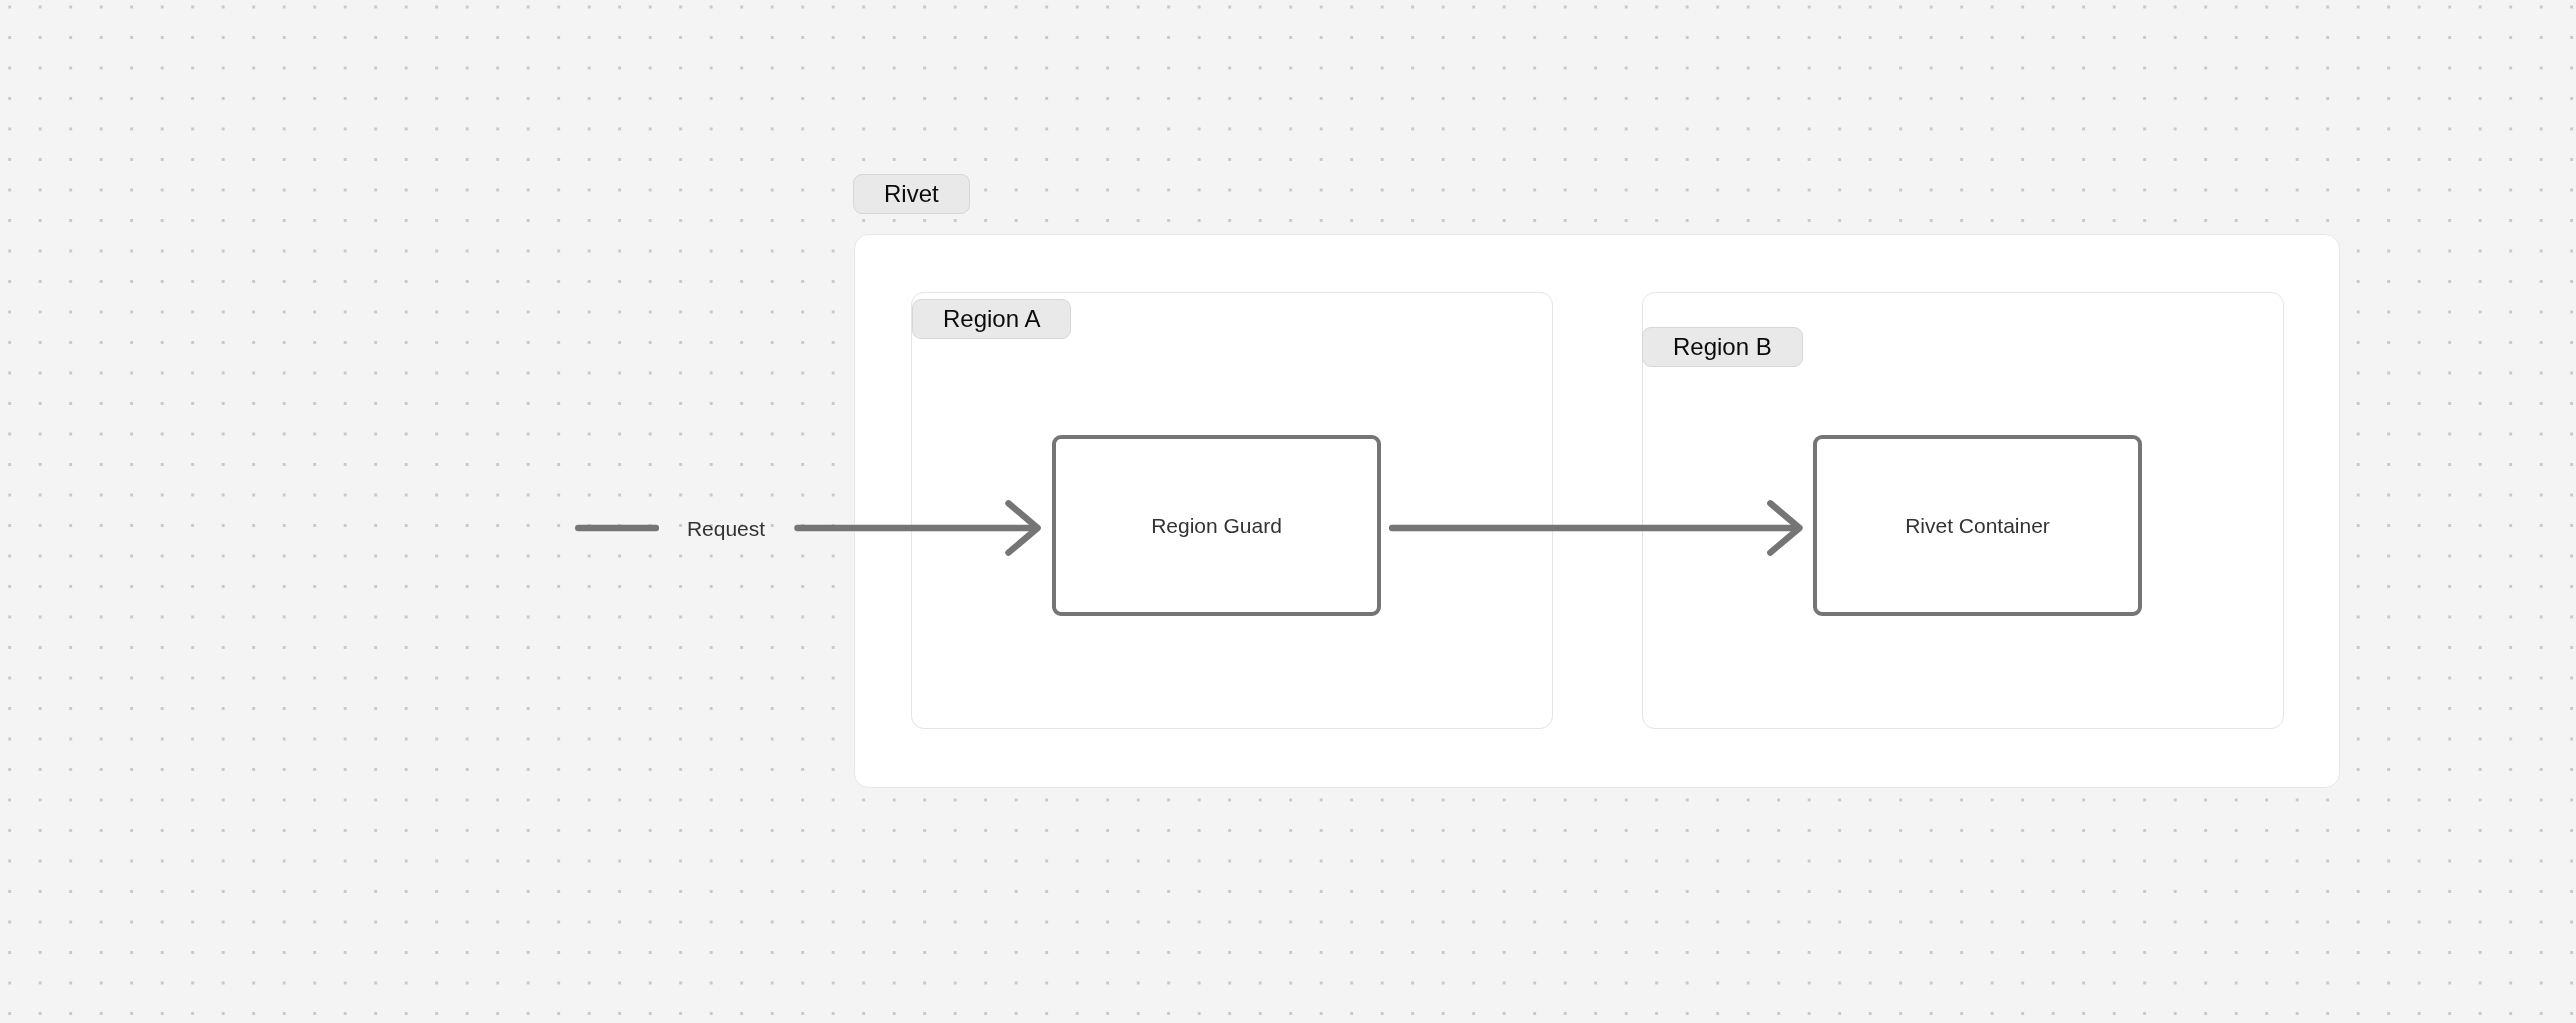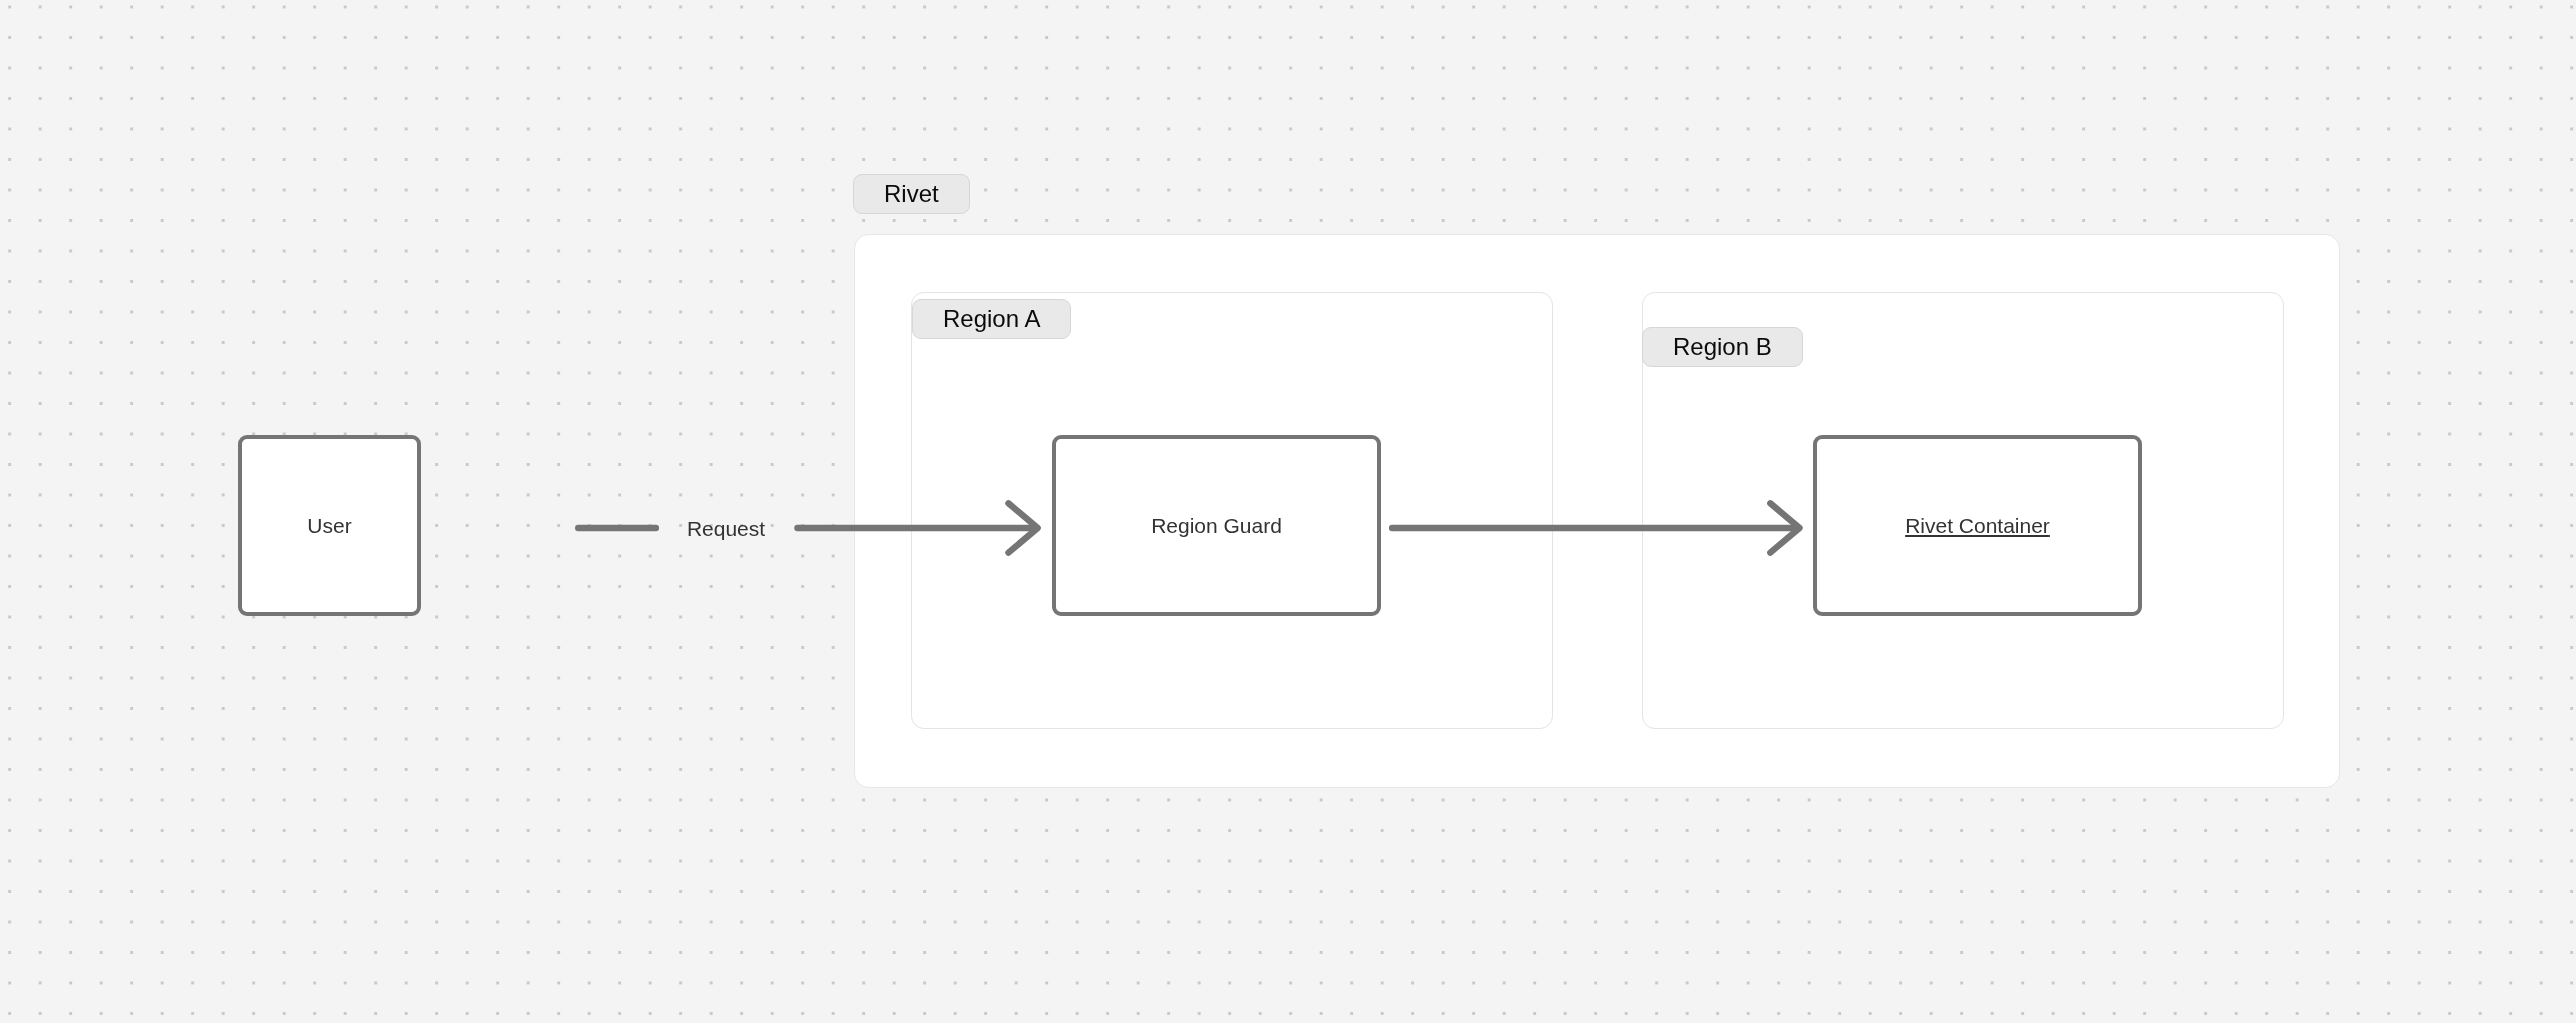--- a/index.html
+++ b/index.html
@@ -81,21 +81,21 @@
     background: #ffffff;
     border: 4.6px solid #757575;
     border-radius: 9px;
     box-sizing: border-box;
     color: #333333;
     font-size: 21px;
     white-space: nowrap;
   }
   #node-user            { left: 238px;  top: 435px; width: 183px; height: 181px; }
   #node-rivet-guard     { left: 1052px; top: 435px; width: 329px; height: 181px; }
-  #node-rivet-container { left: 1813px; top: 435px; width: 329px; height: 181px; text-decoration: underline; }
+  #node-rivet-container { left: 1813px; top: 435px; width: 329px; height: 181px; }
 
   
   .edge-svg {
     position: absolute;
     left: 0;
     top: 0;
     width: 2576px;
     height: 1023px;
     overflow: visible;
     pointer-events: none;
@@ -147,23 +147,20 @@
     </g>
 
     <g>
       <path class="edge-line" d="M 1524 578 L 1962 578"></path>
       <path class="edge-head" d="M 1938 551 L 1970 578 L 1938 605"></path>
     </g>
   </svg>
 
   <div id="edge-label-request" class="edge-label">Request</div>
 
-  <div id="node-user" class="node">
-    <span>User</span>
-  </div>
   <div id="node-rivet-guard" class="node">
     <span>Region Guard</span>
   </div>
   <div id="node-rivet-container" class="node">
     <span>Rivet Container</span>
   </div>
 
 </div>
 
 

